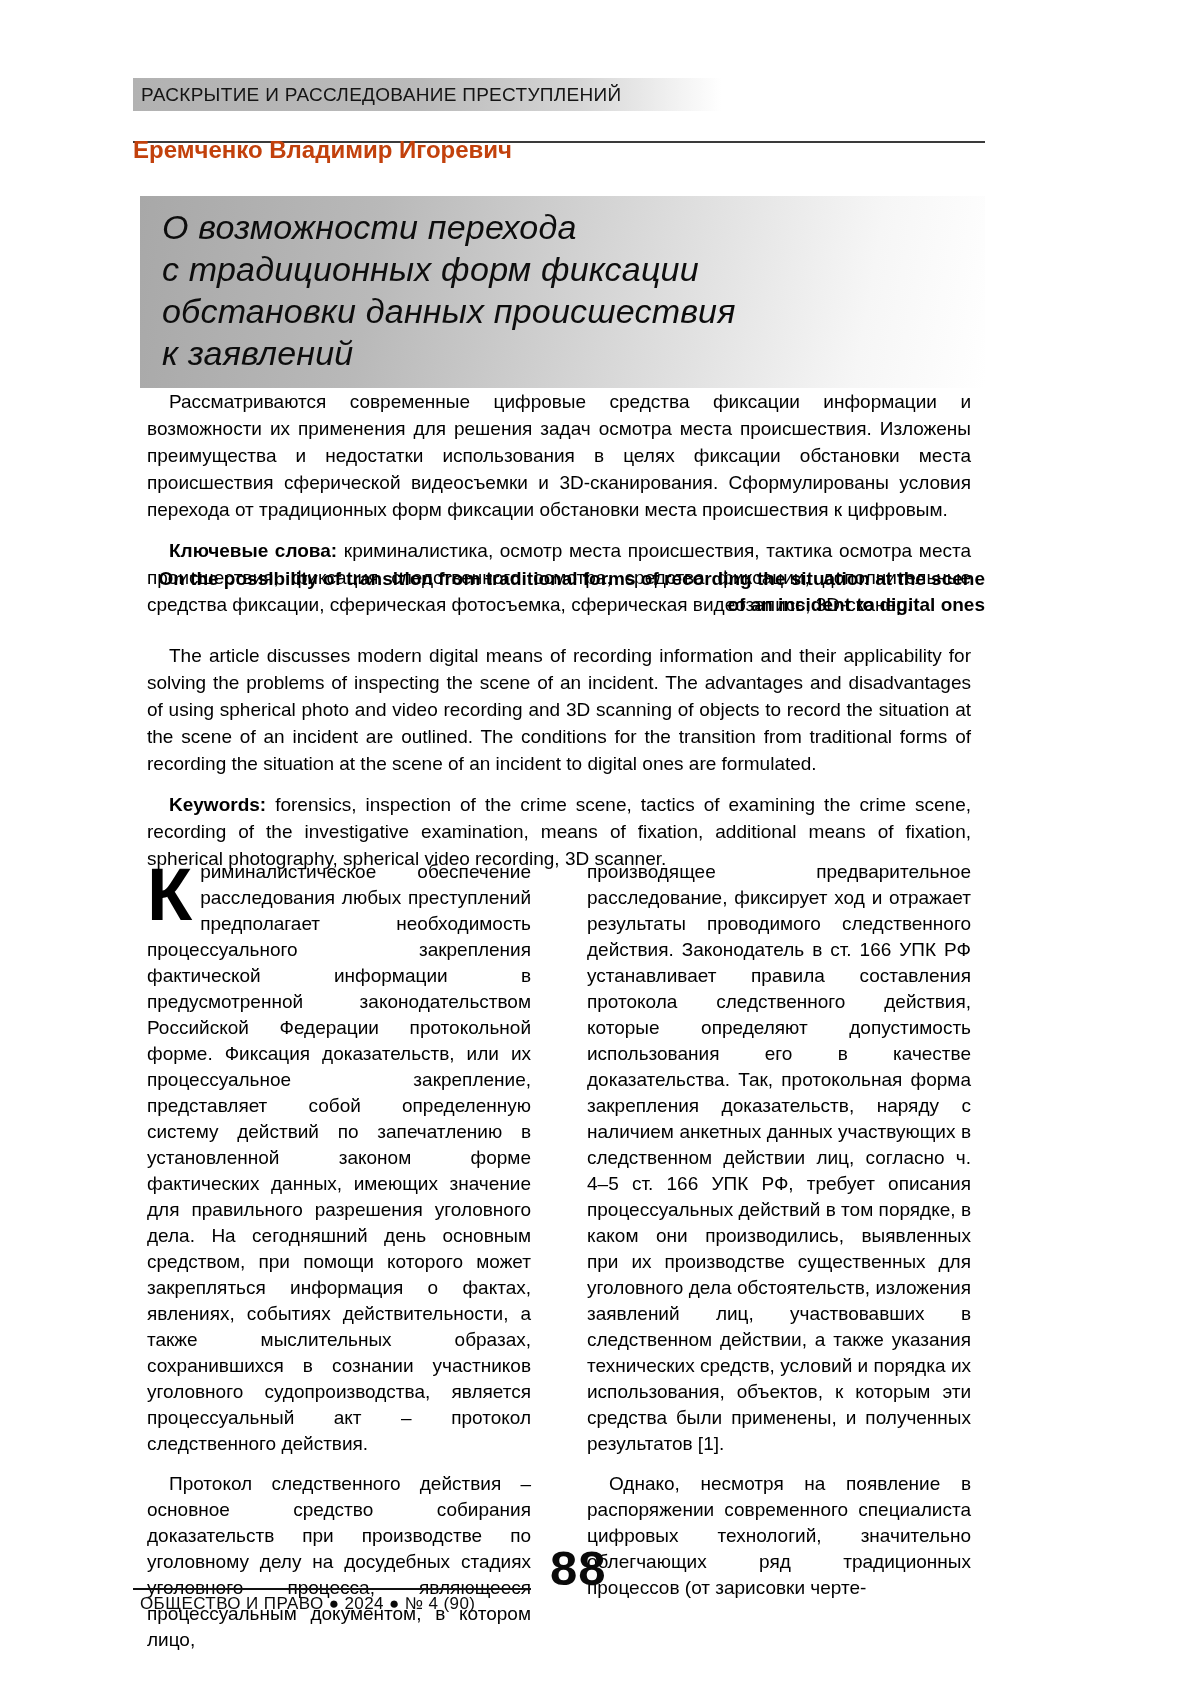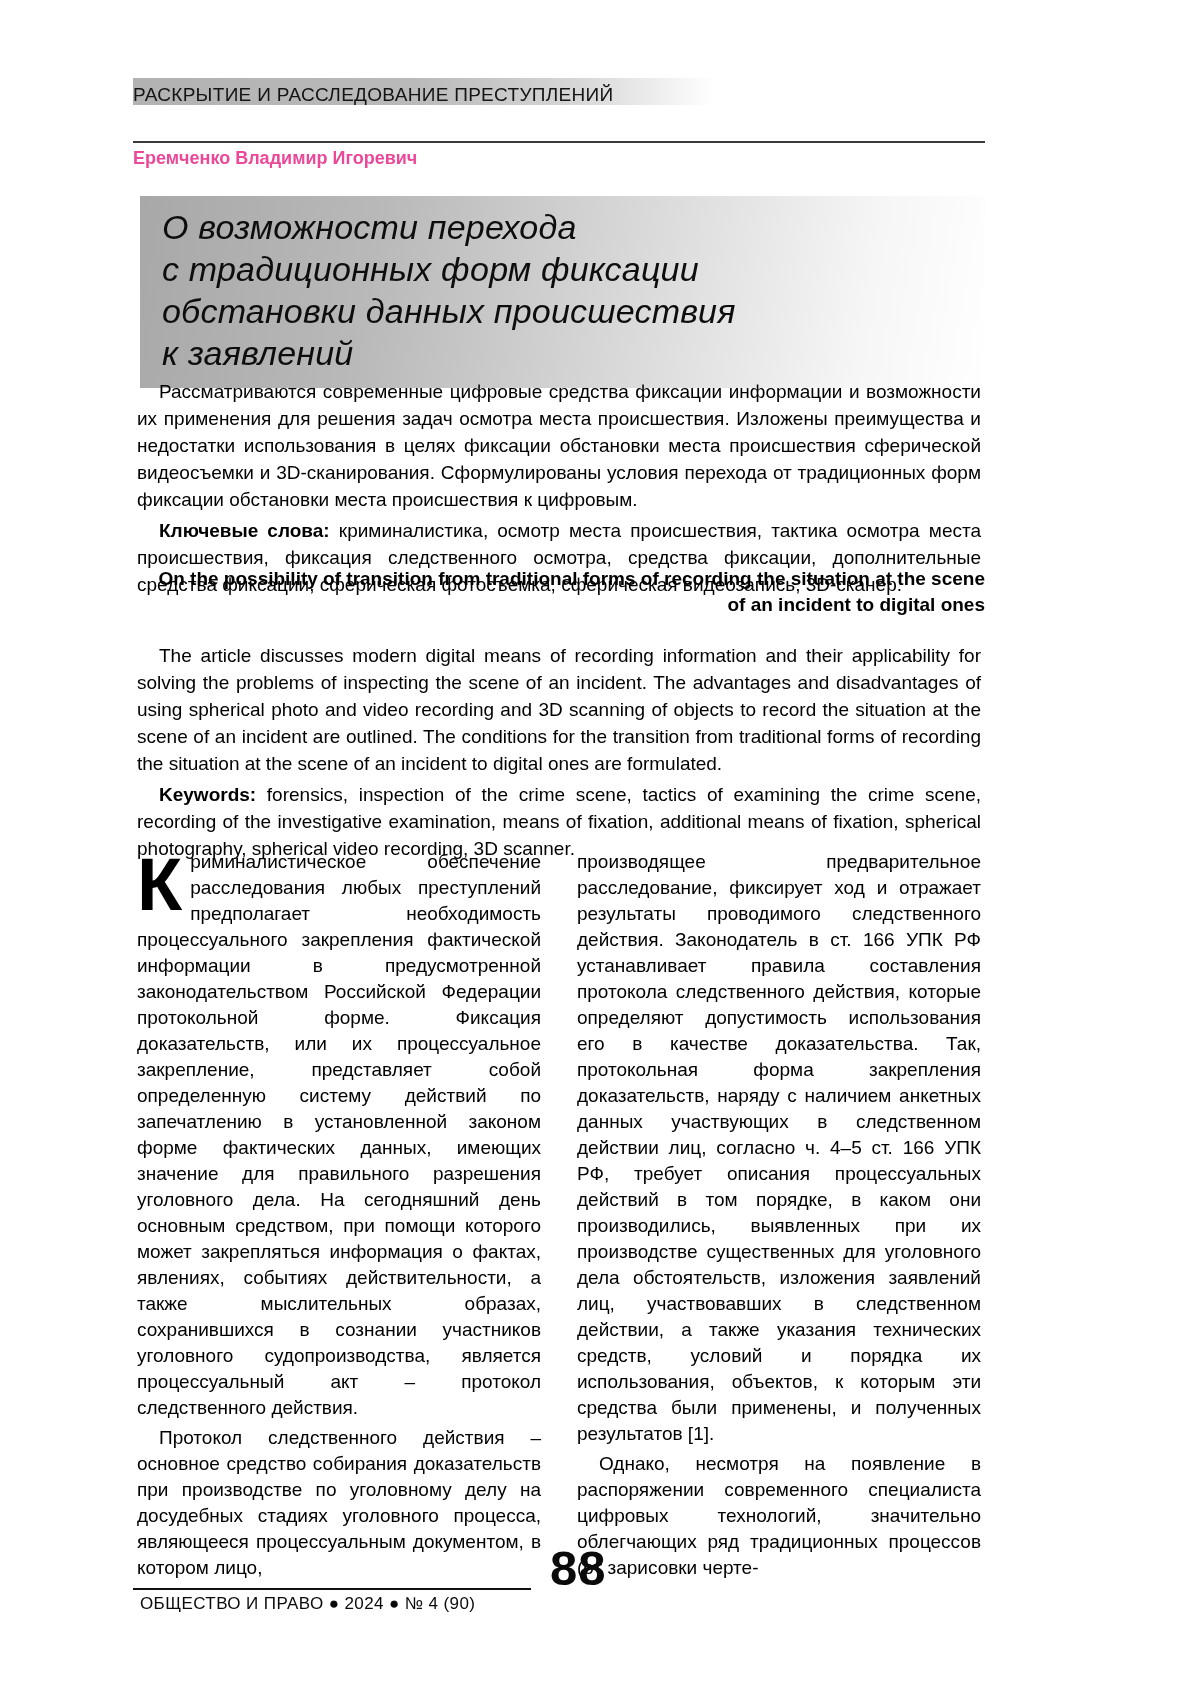--- a/index.html
+++ b/index.html
@@ -6,53 +6,54 @@
   .page{
     position:relative;
     width:1200px;height:1698px;
     background:#ffffff;
     font-family:"Liberation Sans", sans-serif;
     color:#000;
     overflow:hidden;
   }
   .header-bar{
     position:absolute;left:133px;top:78px;
-    width:632px;height:27px;
+    width:632px;height:33px;
     background:linear-gradient(to right,#b2b2b2 0%,#bababa 45%,#d6d6d6 70%,#ffffff 92%);
     font-size:19px;line-height:33px;
+    padding-left:8px;
     color:#141414;
     letter-spacing:0.3px;
   }
   .top-rule{
     position:absolute;left:133px;top:141px;width:852px;
     border-top:2px solid #3a3a3a;height:0;
   }
   .author{
-    position:absolute;left:133px;top:148px;width:852px;
-    font-size:18px;font-weight:700;color:#ec4899;
+    position:absolute;left:133px;top:136px;width:852px;
+    font-size:24px;font-weight:700;color:#c2410c;
   }
   .title-box{
     position:absolute;left:140px;top:196px;width:801px;
     background:linear-gradient(100deg,#a8a8a8 0%,#b9b9b9 28%,#d9d9d9 58%,#f6f6f6 85%,#ffffff 100%);
     padding:10px 22px 14px 22px;
   }
   .title-line{
     font-style:italic;
     font-size:34px;line-height:42px;
     color:#0d0d0d;
     letter-spacing:0.2px;
   }
   .annotation-ru{
     position:absolute;left:133px;top:374px;width:852px;
   }
   .annotation-en{
     position:absolute;left:133px;top:566px;width:852px;
   }
   .para{
-    margin:4px;
+    margin:14px;
     font-size:19px;line-height:27px;
     text-align:justify;
     text-indent:22px;
   }
   .para.nodent{text-indent:0;}
   .bold{font-weight:700;}
   .en-title{
     margin:0 0 24px 0;
     font-size:19px;line-height:26px;
     font-weight:700;

